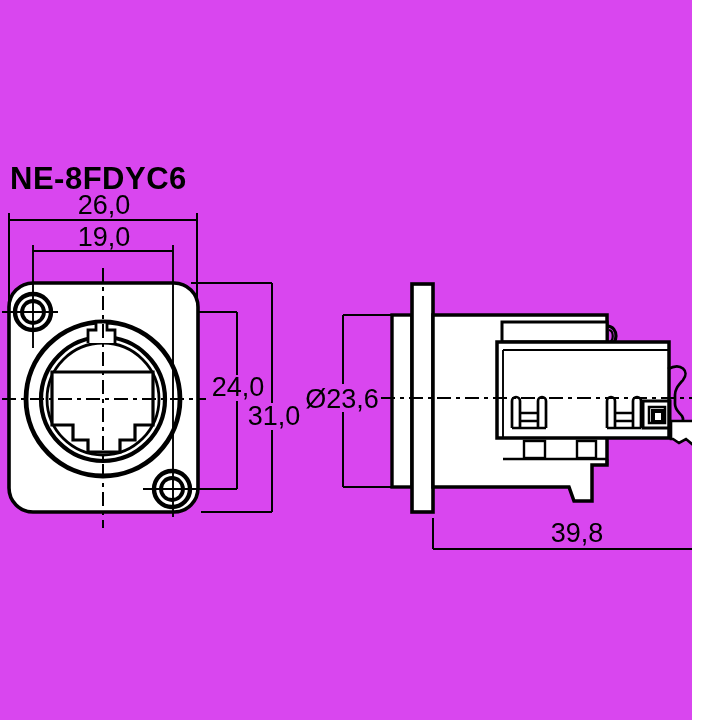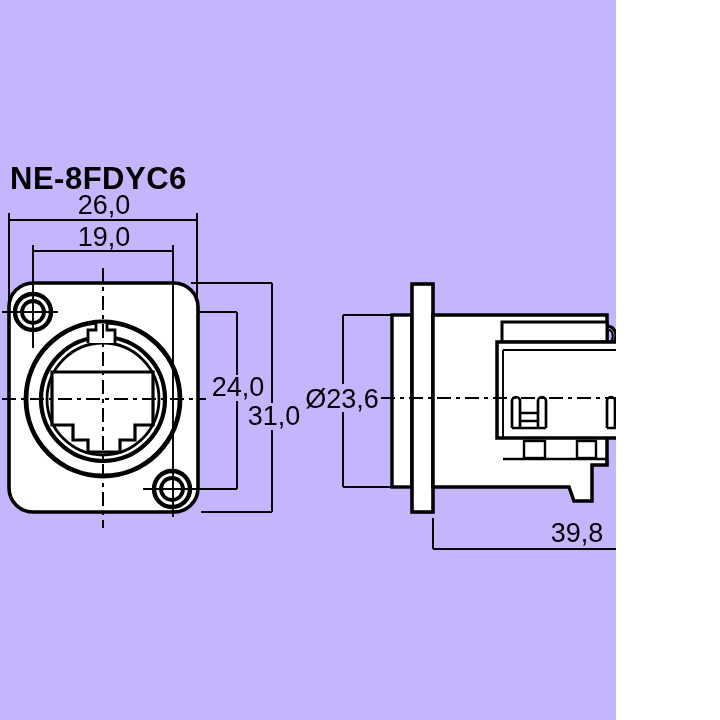--- a/index.html
+++ b/index.html
@@ -1,16 +1,16 @@
 <!DOCTYPE html>
 <html><head>
 <meta charset="utf-8">
 <style>
   html,body{margin:0;padding:0;background:#ffffff;}
-  .canvas{position:relative;width:616px;height:720px;background:#c4b5fd;overflow:hidden;text-decoration:underline;}
+  .canvas{position:relative;width:692px;height:720px;background:#d946ef;overflow:hidden;text-decoration:underline;}
   svg{display:block;}
   .outl{fill:#ffffff;stroke:#000000;}
   .nf{fill:none;stroke:#000000;}
   .dim{fill:none;stroke:#000000;stroke-width:2;}
   .thin{fill:none;stroke:#000000;stroke-width:1.9;}
   .cl{fill:none;stroke:#000000;stroke-width:2;stroke-dasharray:14 5 4 5;}
   text{font-family:"Liberation Sans","DejaVu Sans",sans-serif;fill:#000000;}
   .dimtxt{font-size:27px;text-anchor:middle;}
   .titletxt{font-size:31px;font-weight:bold;letter-spacing:0.5px;}
 </style>

